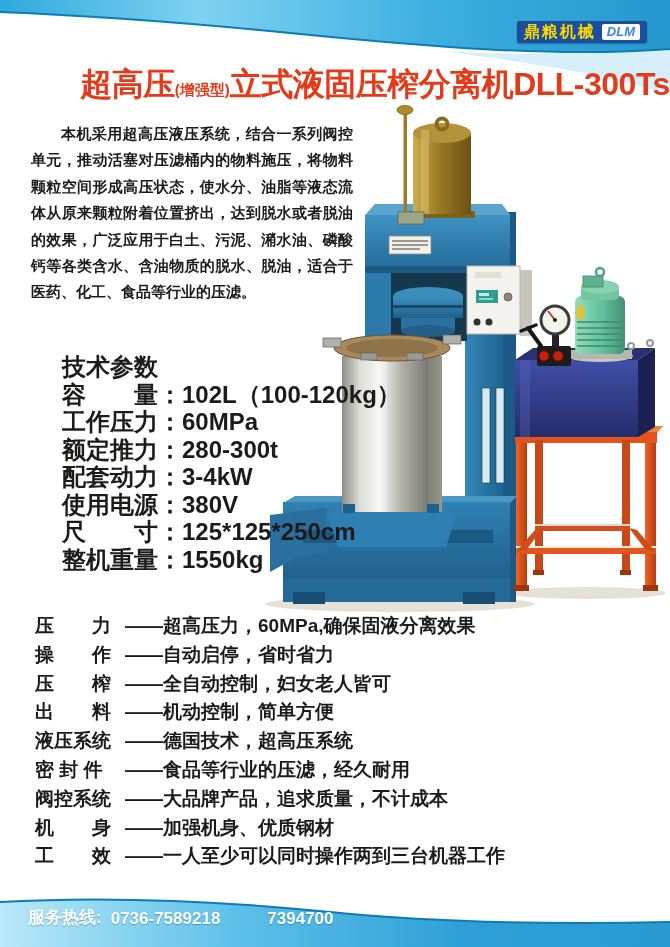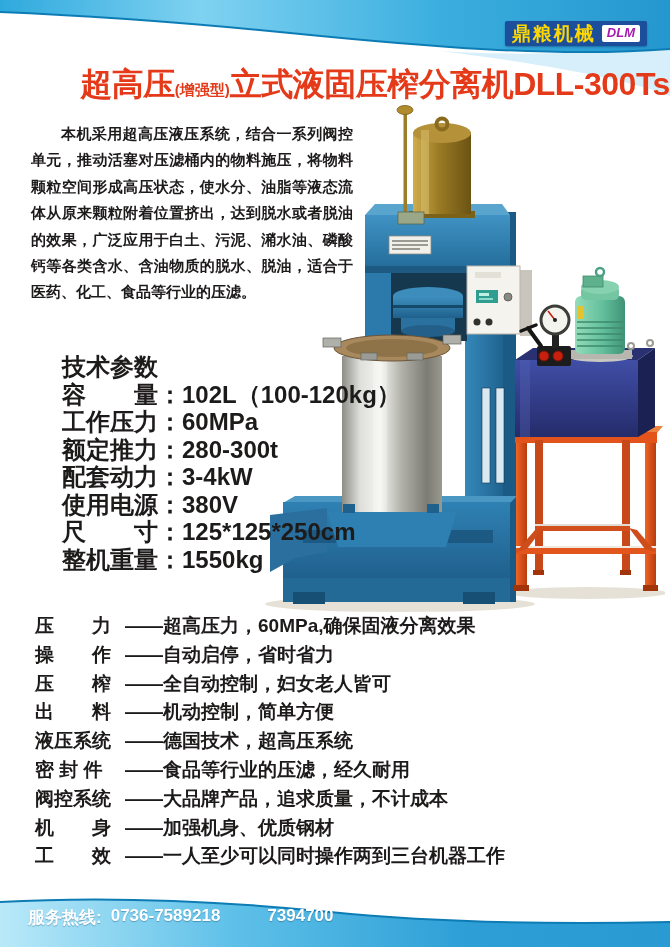--- a/index.html
+++ b/index.html
@@ -3,37 +3,37 @@
 <meta charset="utf-8">
 <style>
   html,body{margin:0;padding:0;background:#888;}
   .page{position:relative;width:670px;height:947px;margin:0 auto;background:#ffffff;overflow:hidden;
         font-family:"Liberation Sans","DejaVu Sans",sans-serif;font-weight:bold;color:#1d1a1a;}
   .band{position:absolute;left:0;width:670px;display:block;}
   .band-top{top:0;}
   .band-bottom{bottom:0;}
   .logo{position:absolute;top:21px;right:23px;z-index:3;background:#1b4e9b;border-radius:2px;
         padding:3px 7px;display:flex;align-items:center;gap:6px;box-shadow:0 1px 2px rgba(0,40,90,.4);}
-  .logo .brand{color:#ffd800;font-size:19px;letter-spacing:2px;line-height:1;}
-  .logo .badge{background:#ffffff;color:#a21caf;font-size:13px;font-style:italic;font-weight:bold;
+  .logo .brand{color:#ffd800;font-size:16px;letter-spacing:2px;line-height:1;}
+  .logo .badge{background:#ffffff;color:#3b82f6;font-size:13px;font-style:italic;font-weight:bold;
         padding:1px 5px;border-radius:2px;line-height:1.1;}
   .title{position:absolute;top:63px;left:0;width:670px;text-align:center;color:#e43a19;
          font-size:32px;white-space:nowrap;letter-spacing:-0.5px;z-index:2;padding-left:40px;}
   .title .qual{font-size:15px;letter-spacing:0;}
   .intro{position:absolute;left:31px;top:121px;width:322px;font-size:15px;line-height:26.4px;
          text-align:justify;text-indent:2em;z-index:2;}
   .specs{position:absolute;left:62px;top:353px;font-size:24px;line-height:27.5px;z-index:2;}
   .specs .srow{white-space:nowrap;}
   .specs .slabel{display:inline-block;min-width:101px;}
   .features{position:absolute;left:35px;top:612px;width:610px;font-size:19px;line-height:28.8px;z-index:2;}
   .features .frow{white-space:nowrap;}
   .features .flabel{display:inline-block;min-width:90px;}
   .photo{position:absolute;left:265px;top:100px;width:400px;height:515px;z-index:1;}
   .footer-text{position:absolute;left:28px;top:906px;z-index:3;color:#ffffff;font-size:17px;
-         display:flex;align-items:flex-start;white-space:nowrap;text-shadow:0 1px 1px rgba(0,60,110,.35);}
+         display:flex;align-items:flex-end;white-space:nowrap;text-shadow:0 1px 1px rgba(0,60,110,.35);}
   .footer-text .p1{margin-left:9px;}
   .footer-text .p2{margin-left:47px;}
 </style>
 </head>
 <body>
 
 <div class="page">
 
   <svg class="band band-top" height="100" viewBox="0 0 670 100">
     <defs>

